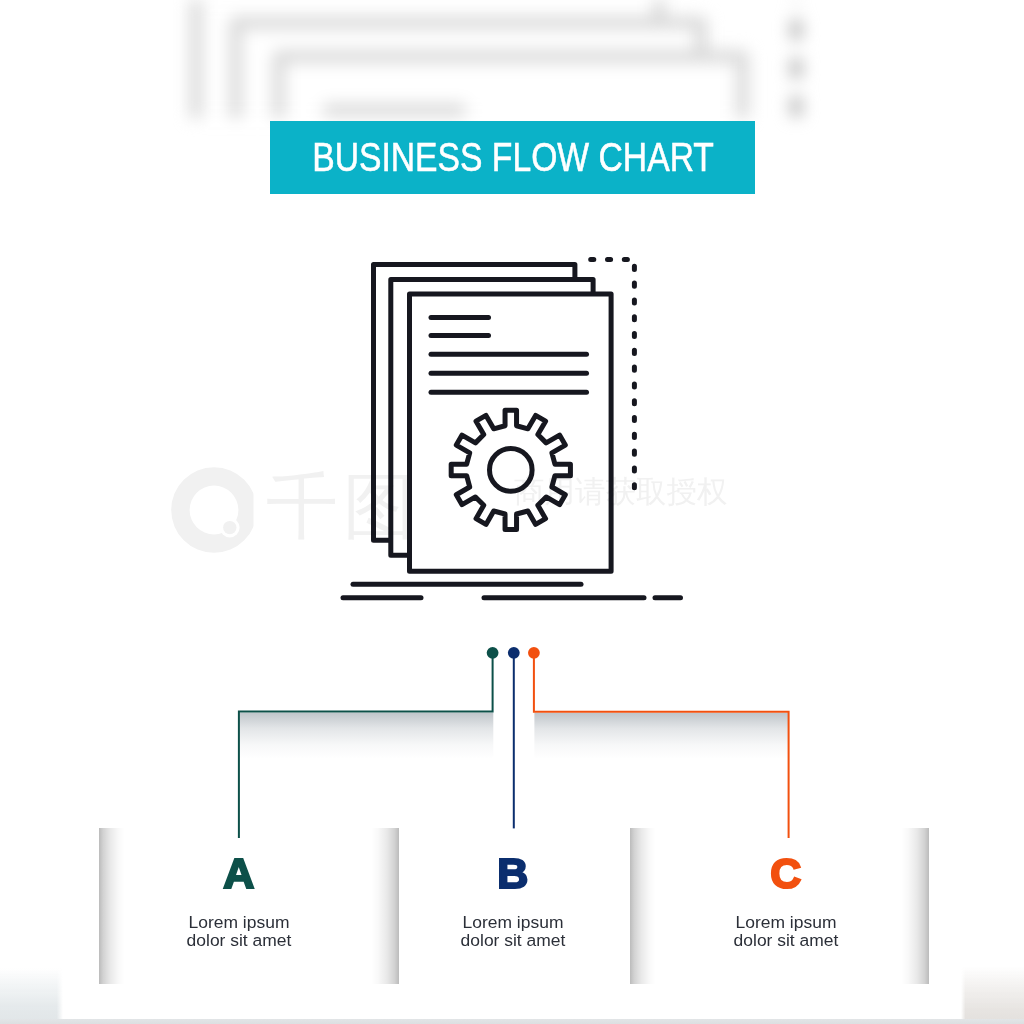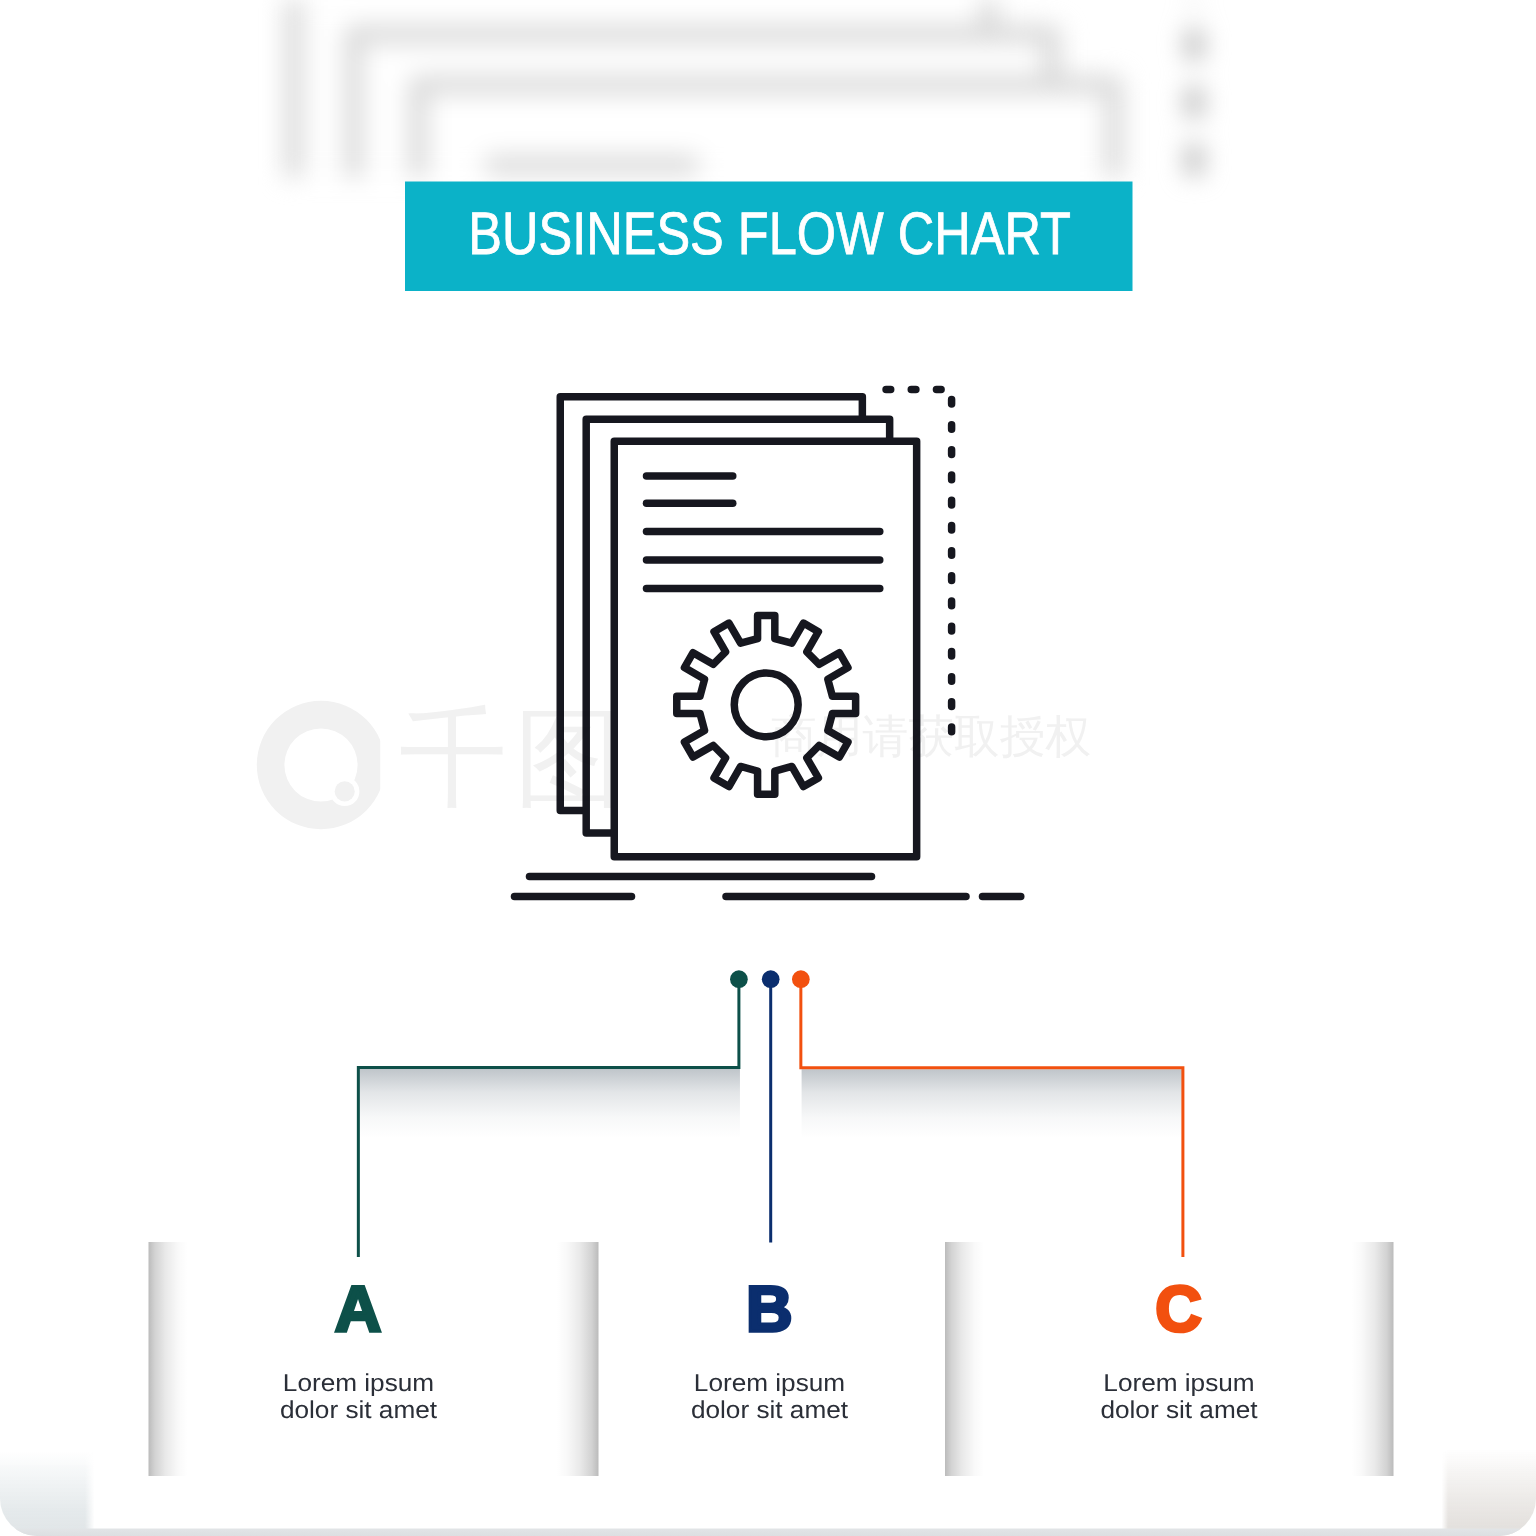--- a/index.html
+++ b/index.html
@@ -1,19 +1,19 @@
 <!DOCTYPE html>
 <html><head>
 <meta charset="utf-8">
 <title>Business Flow Chart</title>
 <style>
   html,body{margin:0;padding:0;}
   body{width:1024px;height:1024px;overflow:hidden;background:#ffffff;
        font-family:"Liberation Sans",sans-serif;-webkit-font-smoothing:antialiased;}
-  #stage{position:relative;width:1024px;height:1024px;background:#ffffff;overflow:hidden;border-radius:25px;}
+  #stage{position:relative;width:1024px;height:1024px;background:#ffffff;overflow:hidden;}
   .abs{position:absolute;}
 
   
   #bgwrap{left:0;top:0;width:1024px;height:118px;overflow:hidden;filter:blur(8px);opacity:1;}
 
   
   .edge-left{left:0;top:968px;width:63px;height:56px;
     background:linear-gradient(180deg,rgba(230,235,237,0) 0%,rgba(230,235,237,.5) 30%,
       rgba(227,232,234,.93) 70%,rgba(224,229,231,1) 100%);
     -webkit-mask-image:linear-gradient(90deg,#000 0%,#000 90%,transparent 100%);

